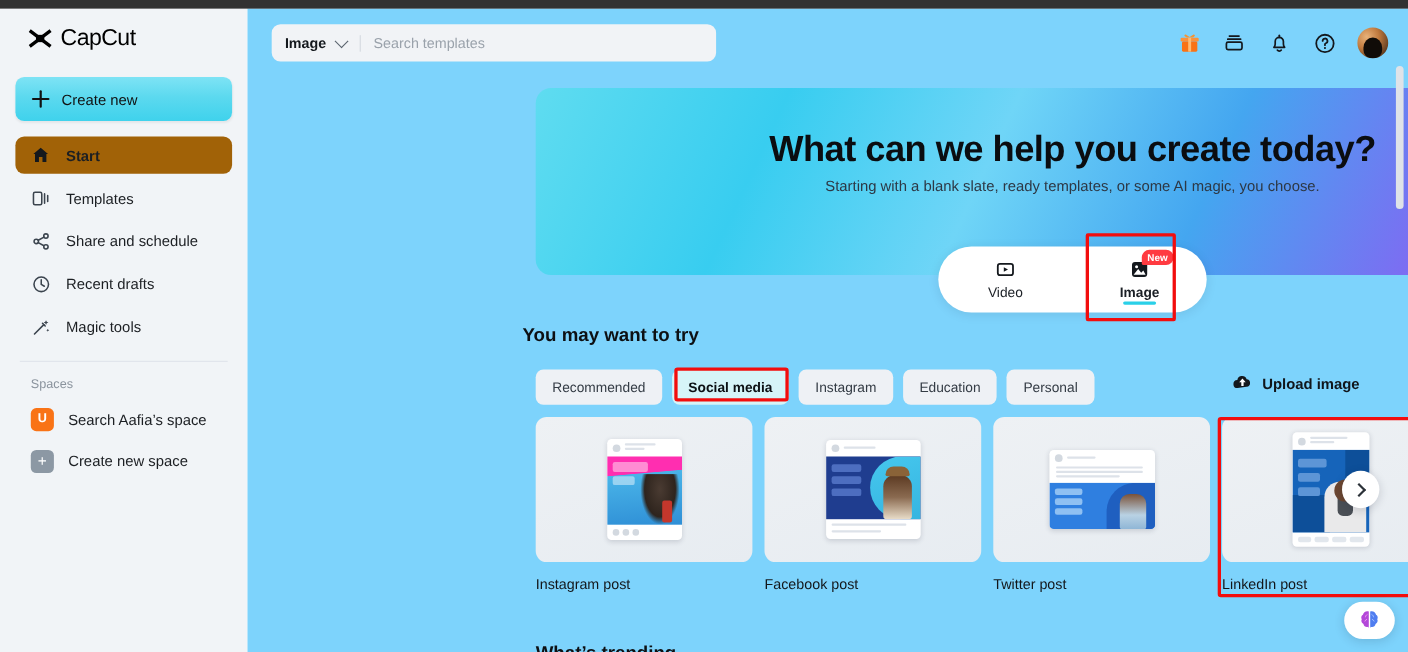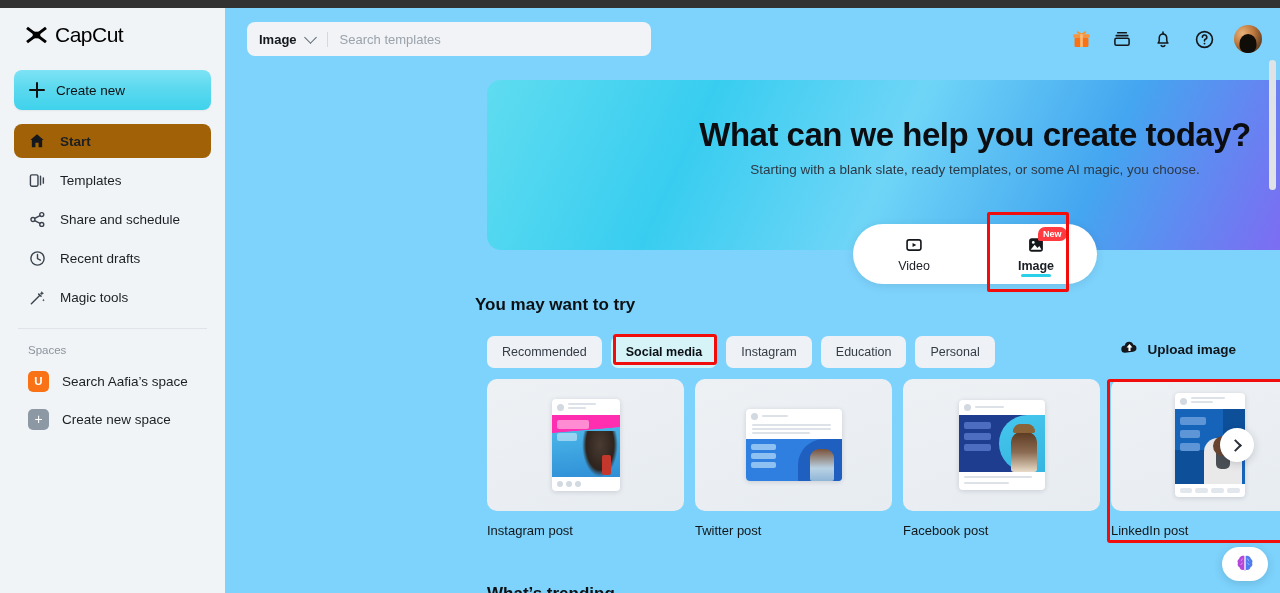--- a/index.html
+++ b/index.html
@@ -413,46 +413,20 @@
                 <div class="d"></div>
                 <div class="d"></div>
               </div>
           </div>
         </div>
         <div class="card-label">Instagram post</div>
       </div>
 
       <div class="card">
         <div class="card-thumb">
-          <div class="mock" style="width:96px;">
-            <div class="mock-head">
-                <div class="mock-dot"></div>
-                <div class="mock-lines">
-                  <div class="mock-line" style="width:35%"></div>
-                </div>
-              </div>
-            <div style="padding:0 6px 3px 6px;">
-                <div class="mock-line" style="width:95%"></div>
-                <div class="mock-line" style="width:95%"></div>
-                <div class="mock-line" style="width:70%"></div>
-              </div>
-            <div class="mock-body" style="height:42px;background:#2f7fe0;">
-              <div style="position:absolute;right:0;top:0;width:44px;height:100%;background:#1f5fc0;border-radius:26px 0 0 0;"></div>
-              <div class="ph-block" style="left:5px;top:5px;width:25px;height:6px;background:#8fc0f2"></div>
-              <div class="ph-block" style="left:5px;top:14px;width:25px;height:6px;background:#8fc0f2"></div>
-              <div class="ph-block" style="left:5px;top:23px;width:25px;height:6px;background:#8fc0f2"></div>
-              <div style="position:absolute;right:8px;bottom:0;width:24px;height:32px;background:linear-gradient(180deg,#7a5138 0%,#b9d2e4 60%,#8fb6d6 100%);border-radius:9px 9px 2px 2px;"></div>
-            </div>
-          </div>
-        </div>
-        <div class="card-label">Twitter post</div>
-      </div>
-
-      <div class="card">
-        <div class="card-thumb">
           <div class="mock" style="width:86px;">
             <div class="mock-head">
                 <div class="mock-dot"></div>
                 <div class="mock-lines">
                   <div class="mock-line" style="width:45%"></div>
                 </div>
               </div>
             <div class="mock-body" style="height:57px;background:#1f3d8f;">
               <div style="position:absolute;right:0;top:0;width:46px;height:100%;background:linear-gradient(160deg,#46c7ee 0%,#35b5e0 100%);border-radius:40px 0 0 40px;"></div>
               <div class="ph-block" style="left:5px;top:7px;width:27px;height:7px;background:#4d6ec0"></div>
@@ -461,20 +435,46 @@
               <div style="position:absolute;right:8px;bottom:0;width:26px;height:40px;background:linear-gradient(180deg,#5c3a22 0%,#8a6a50 50%,#e8dcc8 100%);border-radius:10px 10px 3px 3px;"></div>
               <div style="position:absolute;right:10px;top:9px;width:22px;height:9px;background:#8a6338;border-radius:9px 9px 2px 2px;"></div>
             </div>
             <div class="mock-foot" style="flex-direction:column;gap:2px;">
                 <div class="mock-line" style="width:90%"></div>
                 <div class="mock-line" style="width:60%"></div>
               </div>
           </div>
         </div>
         <div class="card-label">Facebook post</div>
+      </div>
+
+      <div class="card">
+        <div class="card-thumb">
+          <div class="mock" style="width:96px;">
+            <div class="mock-head">
+                <div class="mock-dot"></div>
+                <div class="mock-lines">
+                  <div class="mock-line" style="width:35%"></div>
+                </div>
+              </div>
+            <div style="padding:0 6px 3px 6px;">
+                <div class="mock-line" style="width:95%"></div>
+                <div class="mock-line" style="width:95%"></div>
+                <div class="mock-line" style="width:70%"></div>
+              </div>
+            <div class="mock-body" style="height:42px;background:#2f7fe0;">
+              <div style="position:absolute;right:0;top:0;width:44px;height:100%;background:#1f5fc0;border-radius:26px 0 0 0;"></div>
+              <div class="ph-block" style="left:5px;top:5px;width:25px;height:6px;background:#8fc0f2"></div>
+              <div class="ph-block" style="left:5px;top:14px;width:25px;height:6px;background:#8fc0f2"></div>
+              <div class="ph-block" style="left:5px;top:23px;width:25px;height:6px;background:#8fc0f2"></div>
+              <div style="position:absolute;right:8px;bottom:0;width:24px;height:32px;background:linear-gradient(180deg,#7a5138 0%,#b9d2e4 60%,#8fb6d6 100%);border-radius:9px 9px 2px 2px;"></div>
+            </div>
+          </div>
+        </div>
+        <div class="card-label">Twitter post</div>
       </div>
 
       <div class="card">
         <div class="card-thumb">
           <div class="mock" style="width:70px;">
             <div class="mock-head">
                 <div class="mock-dot"></div>
                 <div class="mock-lines">
                   <div class="mock-line" style="width:70%"></div>
                   <div class="mock-line" style="width:45%"></div>

